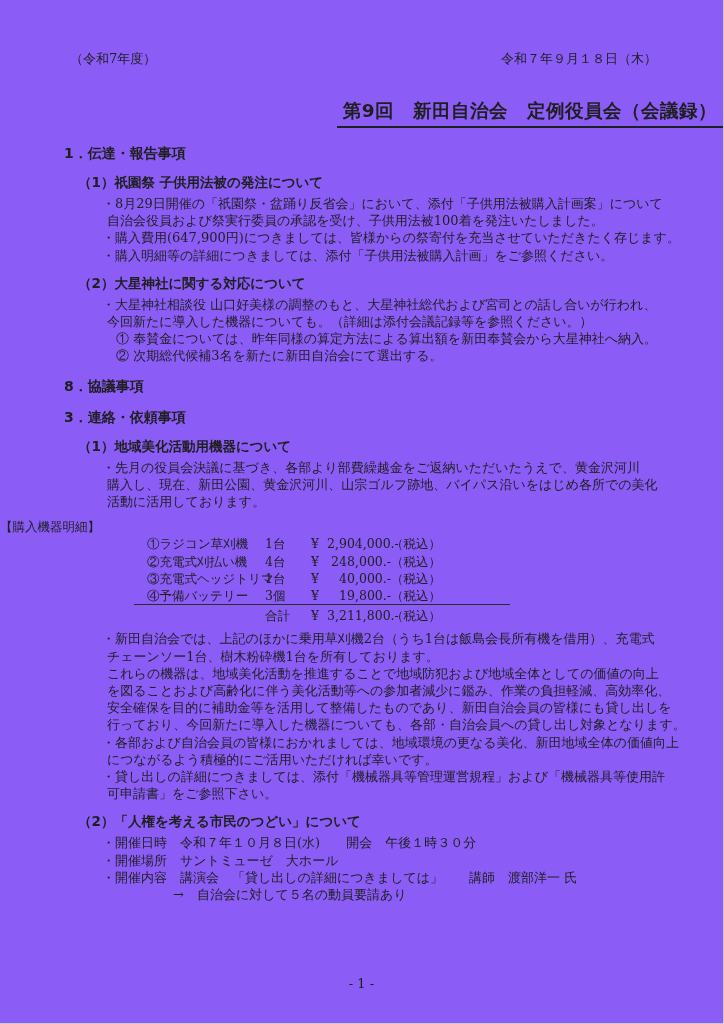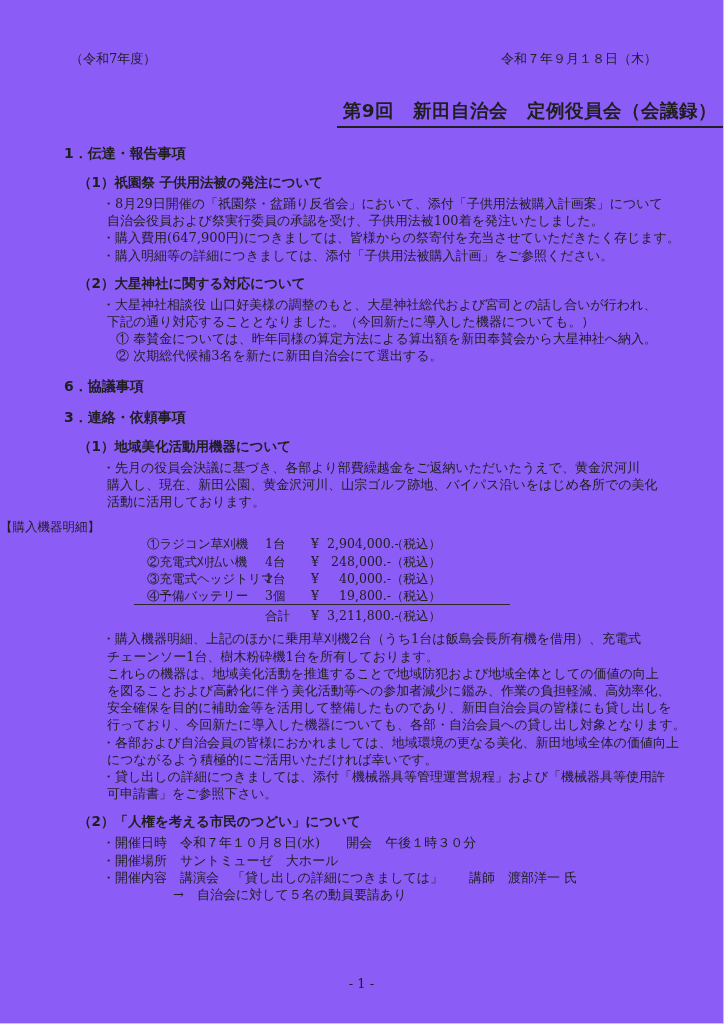--- a/index.html
+++ b/index.html
@@ -80,24 +80,24 @@
 
   <div class="doc-body">
       <div class="b-h1">1．伝達・報告事項</div>
       <div class="b-h2">（1）祇園祭 子供用法被の発注について</div>
       <div class="b-li">・8月29日開催の「祇園祭・盆踊り反省会」において、添付「子供用法被購入計画案」について</div>
       <div class="b-cont">自治会役員および祭実行委員の承認を受け、子供用法被100着を発注いたしました。</div>
       <div class="b-li">・購入費用(647,900円)につきましては、皆様からの祭寄付を充当させていただきたく存じます。</div>
       <div class="b-li">・購入明細等の詳細につきましては、添付「子供用法被購入計画」をご参照ください。</div>
       <div class="b-h2">（2）大星神社に関する対応について</div>
       <div class="b-li">・大星神社相談役 山口好美様の調整のもと、大星神社総代および宮司との話し合いが行われ、</div>
-      <div class="b-cont">下記の通り対応することとなりました。（今回新たに導入した機器についても。）</div>
+      <div class="b-cont">今回新たに導入した機器についても。（詳細は添付会議記録等を参照ください。）</div>
       <div class="b-num">① 奉賛金については、昨年同様の算定方法による算出額を新田奉賛会から大星神社へ納入。</div>
       <div class="b-num">② 次期総代候補3名を新たに新田自治会にて選出する。</div>
-      <div class="b-h1">6．協議事項</div>
+      <div class="b-h1">8．協議事項</div>
       <div class="b-h1">3．連絡・依頼事項</div>
       <div class="b-h2">（1）地域美化活動用機器について</div>
       <div class="b-li">・先月の役員会決議に基づき、各部より部費繰越金をご返納いただいたうえで、黄金沢河川</div>
       <div class="b-cont">購入し、現在、新田公園、黄金沢河川、山宗ゴルフ跡地、バイパス沿いをはじめ各所での美化</div>
       <div class="b-cont">活動に活用しております。</div>
       <div class="tbl">
         <div class="tbl-label">【購入機器明細】</div>
         <div class="tbl-rows">
           <div class="tbl-row">
             <span class="tc-item">①ラジコン草刈機</span>
@@ -128,21 +128,21 @@
             <span class="tc-tax">（税込）</span>
           </div>
         </div>
         <div class="tbl-total">
           <span class="tc-qty">合計</span>
           <span class="tc-cur">¥</span>
           <span class="tc-amt">3,211,800.-</span>
           <span class="tc-tax">（税込）</span>
         </div>
       </div>
-      <div class="b-li">・購入機器明細、上記のほかに乗用草刈機2台（うち1台は飯島会長所有機を借用）、充電式</div>
+      <div class="b-li">・新田自治会では、上記のほかに乗用草刈機2台（うち1台は飯島会長所有機を借用）、充電式</div>
       <div class="b-cont">チェーンソー1台、樹木粉砕機1台を所有しております。</div>
       <div class="b-cont">これらの機器は、地域美化活動を推進することで地域防犯および地域全体としての価値の向上</div>
       <div class="b-cont">を図ることおよび高齢化に伴う美化活動等への参加者減少に鑑み、作業の負担軽減、高効率化、</div>
       <div class="b-cont">安全確保を目的に補助金等を活用して整備したものであり、新田自治会員の皆様にも貸し出しを</div>
       <div class="b-cont">行っており、今回新たに導入した機器についても、各部・自治会員への貸し出し対象となります。</div>
       <div class="b-li">・各部および自治会員の皆様におかれましては、地域環境の更なる美化、新田地域全体の価値向上</div>
       <div class="b-cont">につながるよう積極的にご活用いただければ幸いです。</div>
       <div class="b-li">・貸し出しの詳細につきましては、添付「機械器具等管理運営規程」および「機械器具等使用許</div>
       <div class="b-cont">可申請書」をご参照下さい。</div>
       <div class="b-h2">（2）「人権を考える市民のつどい」について</div>

